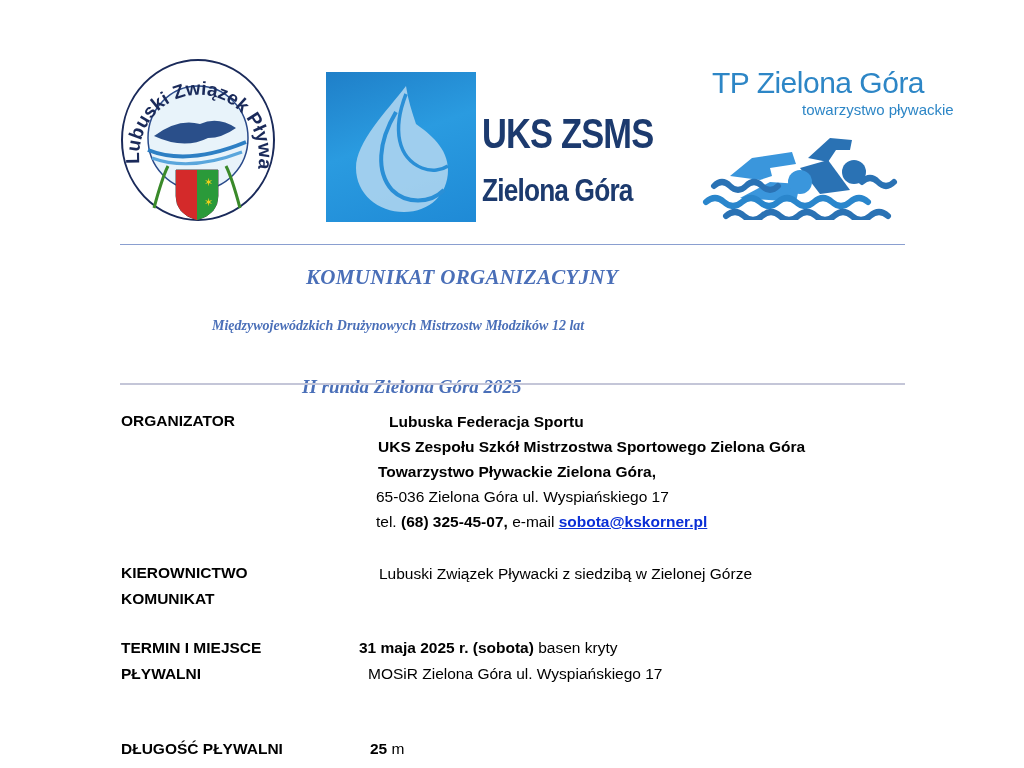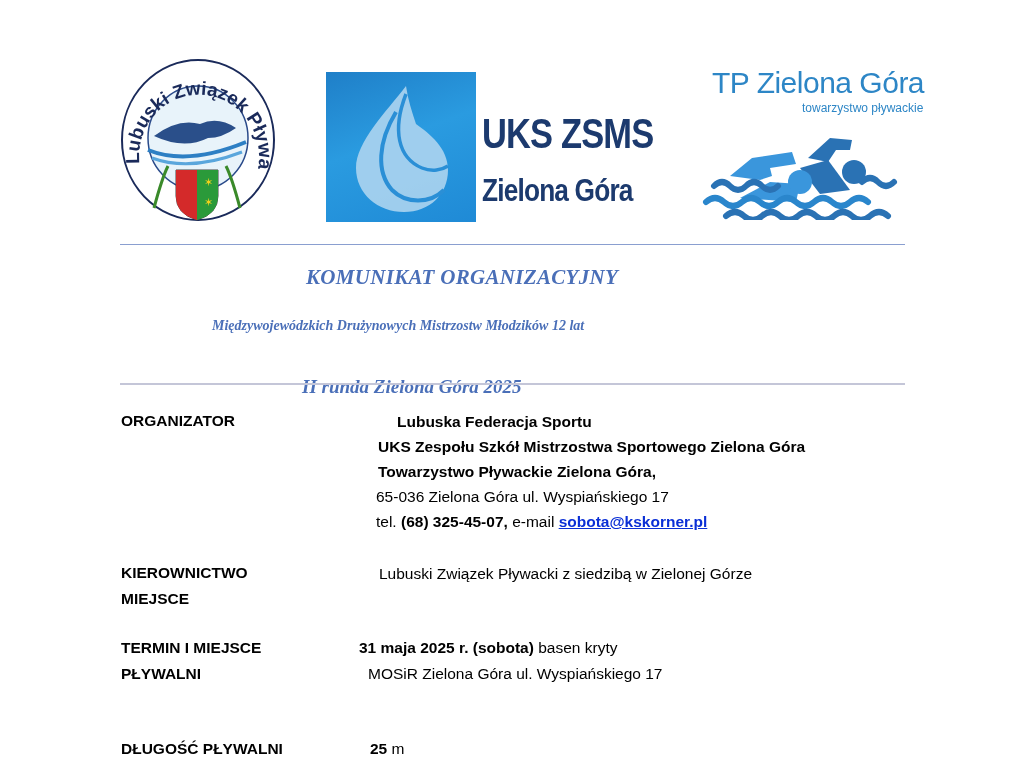--- a/index.html
+++ b/index.html
@@ -7,21 +7,21 @@
   .abs { position:absolute; }
 
   
   #logo-lzp { left:118px; top:58px; width:158px; height:165px; }
   
   #logo-uks-box { left:326px; top:72px; width:150px; height:150px; background:linear-gradient(160deg,#1f7fc8 0%,#2a9be0 45%,#1f8ad6 100%); overflow:hidden; }
   #uks-title { left:482px; top:110px; font-family:"Liberation Sans", sans-serif; font-weight:bold; font-size:42px; color:#1c3a6e; letter-spacing:-1px; transform:scaleX(0.82); transform-origin:left top; white-space:nowrap; }
   #uks-sub { left:482px; top:172px; font-family:"Liberation Sans", sans-serif; font-weight:bold; font-size:32px; color:#1c3a6e; letter-spacing:-1px; transform:scaleX(0.82); transform-origin:left top; white-space:nowrap; }
   
   #tp-title { left:692px; top:66px; font-family:Liberation Sans, sans-serif; font-size:30px; color:#2d86c6; white-space:nowrap; letter-spacing:-0.5px;margin-left:20px; }
-  #tp-sub { left:802px; top:101px; font-family:"Liberation Sans", sans-serif; font-size:12px; color:#2d86c6; white-space:nowrap; }
+  #tp-sub { left:802px; top:101px; font-family:"Liberation Sans", sans-serif; font-size:15px; color:#2d86c6; white-space:nowrap; }
   #tp-swimmers { left:700px; top:120px; width:200px; height:100px; }
 
   .hr { position:absolute; left:120px; width:785px; height:0; }
   #hr-top { top:244px; border-top:1.5px solid #8a9fd0; }
   #hr-bottom { top:383px; border-top:2px solid #c4c6d8; }
 
   .serif-title { position:absolute; font-family:"Liberation Serif", serif; font-style:italic; font-weight:bold; color:#4a6fb8; white-space:nowrap; }
   #doc-title { left:306px; top:265px; font-size:21px; letter-spacing:0.3px; }
   #doc-sub1 { left:212px; top:318px; font-size:14px; }
   #doc-sub2 { left:302px; top:344px; font-size:19px;margin-top:32px; }
@@ -84,30 +84,30 @@
   </svg>
 </div>
 
 <div id="hr-top" class="hr"></div>
 <div id="doc-title" class="serif-title">KOMUNIKAT  ORGANIZACYJNY</div>
 <div id="doc-sub1" class="serif-title">Międzywojewódzkich Drużynowych Mistrzostw Młodzików 12 lat</div>
 <div id="doc-sub2" class="serif-title">II runda Zielona Góra 2025</div>
 <div id="hr-bottom" class="hr"></div>
 
 <div class="label" style="top:408px">ORGANIZATOR</div>
-<div class="val b" style="left:397px; top:409px">Lubuska Federacja Sportu</div>
+<div class="val b" style="left:389px; top:409px">Lubuska Federacja Sportu</div>
 <div class="val b" style="left:378px; top:434px">UKS Zespołu Szkół Mistrzostwa Sportowego Zielona Góra</div>
 <div class="val b" style="left:378px; top:459px">Towarzystwo Pływackie Zielona Góra,</div>
 <div class="val" style="left:376px; top:484px">65-036 Zielona Góra ul. Wyspiańskiego 17</div>
 <div class="val" style="left:376px; top:509px">
   <span>tel. </span><span class="b">(68) 325-45-07,</span><span> e-mail </span><a class="mail">sobota@kskorner.pl</a>
 </div>
 
 <div class="label" style="top:560px">KIEROWNICTWO</div>
-<div class="label" style="top:586px">MIEJSCE</div>
+<div class="label" style="top:586px">KOMUNIKAT</div>
 <div class="val" style="left:379px; top:561px">Lubuski Związek Pływacki z siedzibą w Zielonej Górze</div>
 
 <div class="label" style="top:635px">TERMIN I MIEJSCE</div>
 <div class="label" style="top:661px">PŁYWALNI</div>
 <div class="val" style="left:359px; top:635px">
   <span class="b">31 maja 2025 r. (sobota)</span><span> basen kryty</span>
 </div>
 <div class="val" style="left:368px; top:661px">MOSiR Zielona Góra ul. Wyspiańskiego 17</div>
 
 <div class="label" style="top:736px">DŁUGOŚĆ PŁYWALNI</div>

